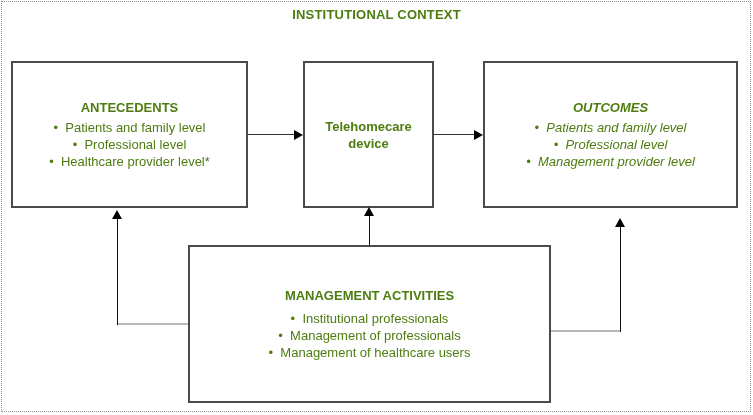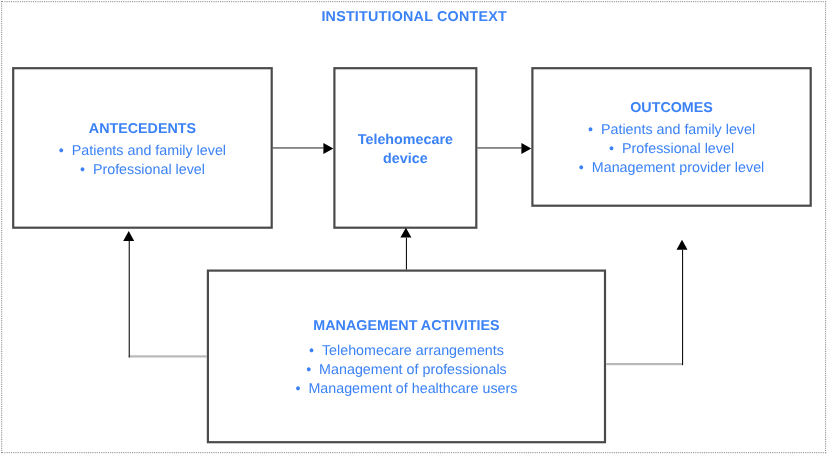--- a/index.html
+++ b/index.html
@@ -2,21 +2,21 @@
 <html><head>
 <meta charset="utf-8">
 <style>
   html, body { margin: 0; padding: 0; background: #ffffff; }
   #canvas {
     position: relative;
     width: 753px;
     height: 415px;
     background: #ffffff;
     font-family: "Liberation Sans", sans-serif;
-    color: #3b82f6;
+    color: #4d7c0f;
     overflow: hidden;
   }
   .outer-frame {
     position: absolute;
     left: 1px; top: 1px; width: 748px; height: 409px;
     border: 1px dotted #8f8f8f;
   }
   .diagram-title {
     position: absolute;
     left: 0; top: 7px; width: 753px;
@@ -36,21 +36,21 @@
     align-items: center;
     text-align: center;
     font-size: 13px;
     line-height: 17px;
   }
   .node-heading { font-weight: bold; margin-bottom: 3px; }
   .node-heading.spaced { margin-bottom: 6px; text-align: right; }
   .bullet-item::before { content: "\2022\00a0\00a0"; }
   #box-antecedents { left: 11px;  top: 61px;  width: 237px; height: 147px; }
   #box-device      { left: 303px; top: 61px;  width: 131px; height: 147px; padding: 0 32px; font-weight: bold; }
-  #box-outcomes    { left: 483px; top: 61px;  width: 255px; height: 127px; }
+  #box-outcomes    { left: 483px; top: 61px;  width: 255px; height: 147px; font-style: italic; }
   #box-management  { left: 188px; top: 245px; width: 363px; height: 158px; }
 
   .hline  { position: absolute; height: 1px; background: #333333; }
   .hline-light { position: absolute; height: 2px; background: #b9b9b9; }
   .vline  { position: absolute; width: 1px; background: #111111; }
   .arrow-right {
     position: absolute; width: 0; height: 0;
     border-top: 5px solid transparent;
     border-bottom: 5px solid transparent;
     border-left: 9px solid #000000;
@@ -68,36 +68,37 @@
 <div id="canvas">
 
   <div class="outer-frame"></div>
 
   <div class="diagram-title">INSTITUTIONAL CONTEXT</div>
 
   <div class="node" id="box-antecedents">
     <div class="node-heading">ANTECEDENTS</div>
     <div class="bullet-item">Patients and family level</div>
     <div class="bullet-item">Professional level</div>
+    <div class="bullet-item">Healthcare provider level*</div>
   </div>
 
   <div class="node" id="box-device">
     <div>Telehomecare device</div>
   </div>
 
   <div class="node" id="box-outcomes">
     <div class="node-heading">OUTCOMES</div>
     <div class="bullet-item">Patients and family level</div>
     <div class="bullet-item">Professional level</div>
     <div class="bullet-item">Management provider level</div>
   </div>
 
   <div class="node" id="box-management">
     <div class="node-heading spaced">MANAGEMENT ACTIVITIES</div>
-    <div class="bullet-item">Telehomecare arrangements</div>
+    <div class="bullet-item">Institutional professionals</div>
     <div class="bullet-item">Management of professionals</div>
     <div class="bullet-item">Management of healthcare users</div>
   </div>
 
   <div class="hline" style="left:248px; top:134px; width:46px;"></div>
   <div class="arrow-right" style="left:294px; top:130px;"></div>
 
   <div class="hline" style="left:434px; top:134px; width:40px;"></div>
   <div class="arrow-right" style="left:474px; top:130px;"></div>
 

